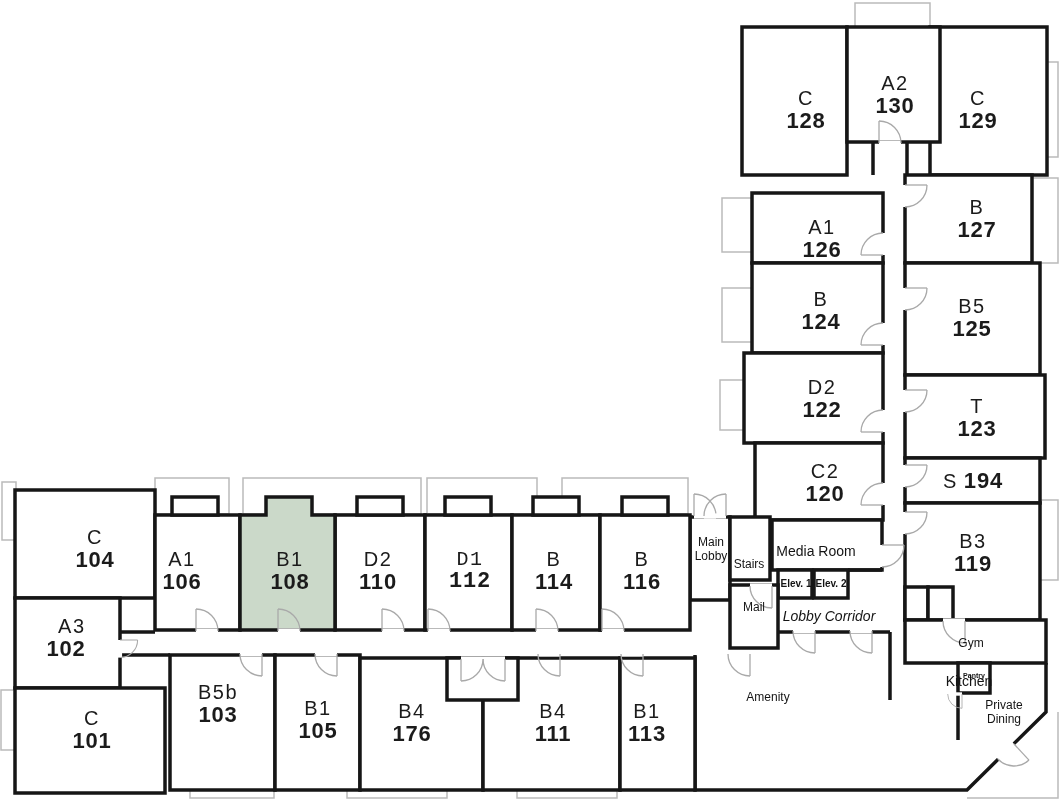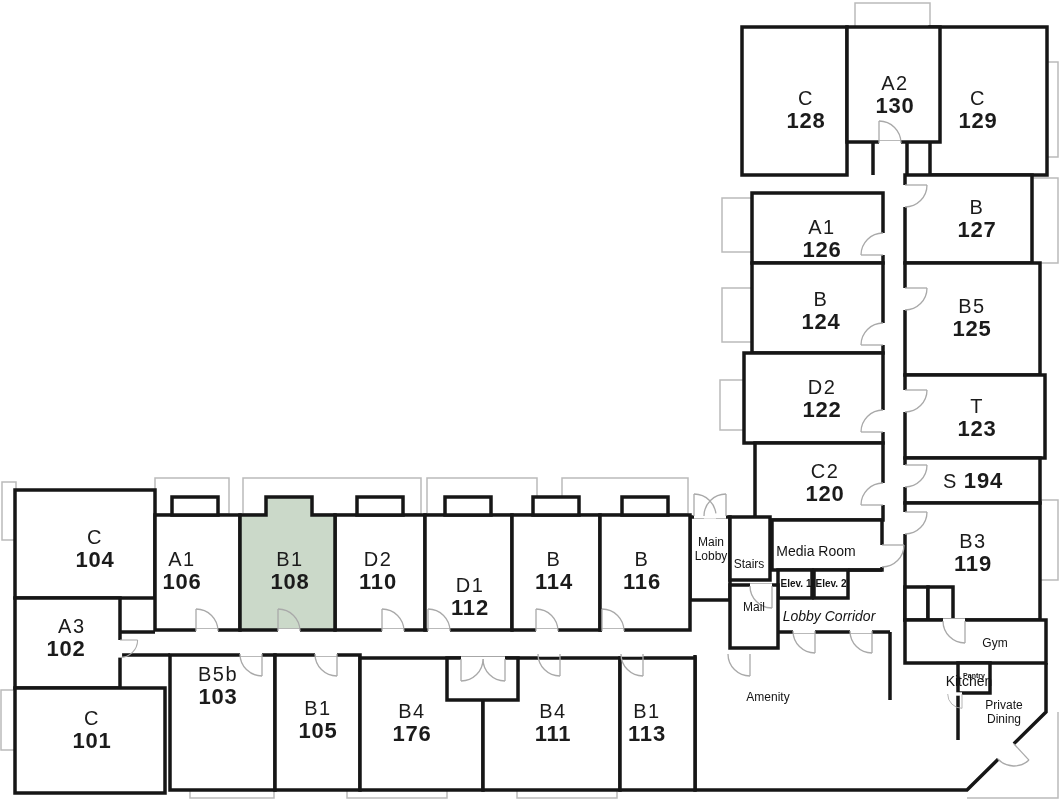--- a/index.html
+++ b/index.html
@@ -223,41 +223,41 @@
     <span class="n">106</span>
   </div>
       <div class="room-label" style="left: 290px; top: 571px;">
     <span class="t">B1</span>
     <span class="n">108</span>
   </div>
       <div class="room-label" style="left: 378px; top: 571px;">
     <span class="t">D2</span>
     <span class="n">110</span>
   </div>
-      <div class="room-label" style="left: 470px; top: 597px;">
+      <div class="room-label" style="left: 470px; top: 571px; font-family: Liberation Mono, monospace;">
     <span class="t">D1</span>
     <span class="n">112</span>
   </div>
       <div class="room-label" style="left: 554px; top: 571px;">
     <span class="t">B</span>
     <span class="n">114</span>
   </div>
       <div class="room-label" style="left: 642px; top: 571px;">
     <span class="t">B</span>
     <span class="n">116</span>
   </div>
       <div class="room-label" style="left: 66px; top: 638px; align-items: flex-end;">
     <span class="t">A3</span>
     <span class="n">102</span>
   </div>
       <div class="room-label" style="left: 92px; top: 730px;">
     <span class="t">C</span>
     <span class="n">101</span>
   </div>
-      <div class="room-label" style="left: 218px; top: 686px;">
+      <div class="room-label" style="left: 218px; top: 704px;">
     <span class="t">B5b</span>
     <span class="n">103</span>
   </div>
       <div class="room-label" style="left: 318px; top: 720px;">
     <span class="t">B1</span>
     <span class="n">105</span>
   </div>
       <div class="room-label" style="left: 412px; top: 723px;">
     <span class="t">B4</span>
     <span class="n">176</span>
@@ -288,21 +288,21 @@
       </div>
       <div class="facility" style="left: 754px; top: 607px;">
         <div>Mail</div>
       </div>
       <div class="facility lg" style="left: 829px; top: 616px; font-style: italic;">
         <div>Lobby Corridor</div>
       </div>
       <div class="facility" style="left: 768px; top: 697px;">
         <div>Amenity</div>
       </div>
-      <div class="facility" style="left: 971px; top: 643px; margin-left: 24px;">
+      <div class="facility" style="left: 971px; top: 643px;">
         <div>Gym</div>
       </div>
       <div class="facility lg" style="left: 929px; top: 681px; margin-left: 40px;">
         <div>Kitchen</div>
       </div>
       <div class="facility xs" style="left: 974px; top: 676px;">
         <div>Pantry</div>
       </div>
       <div class="facility" style="left: 1004px; top: 712px;">
         <div>Private</div>

